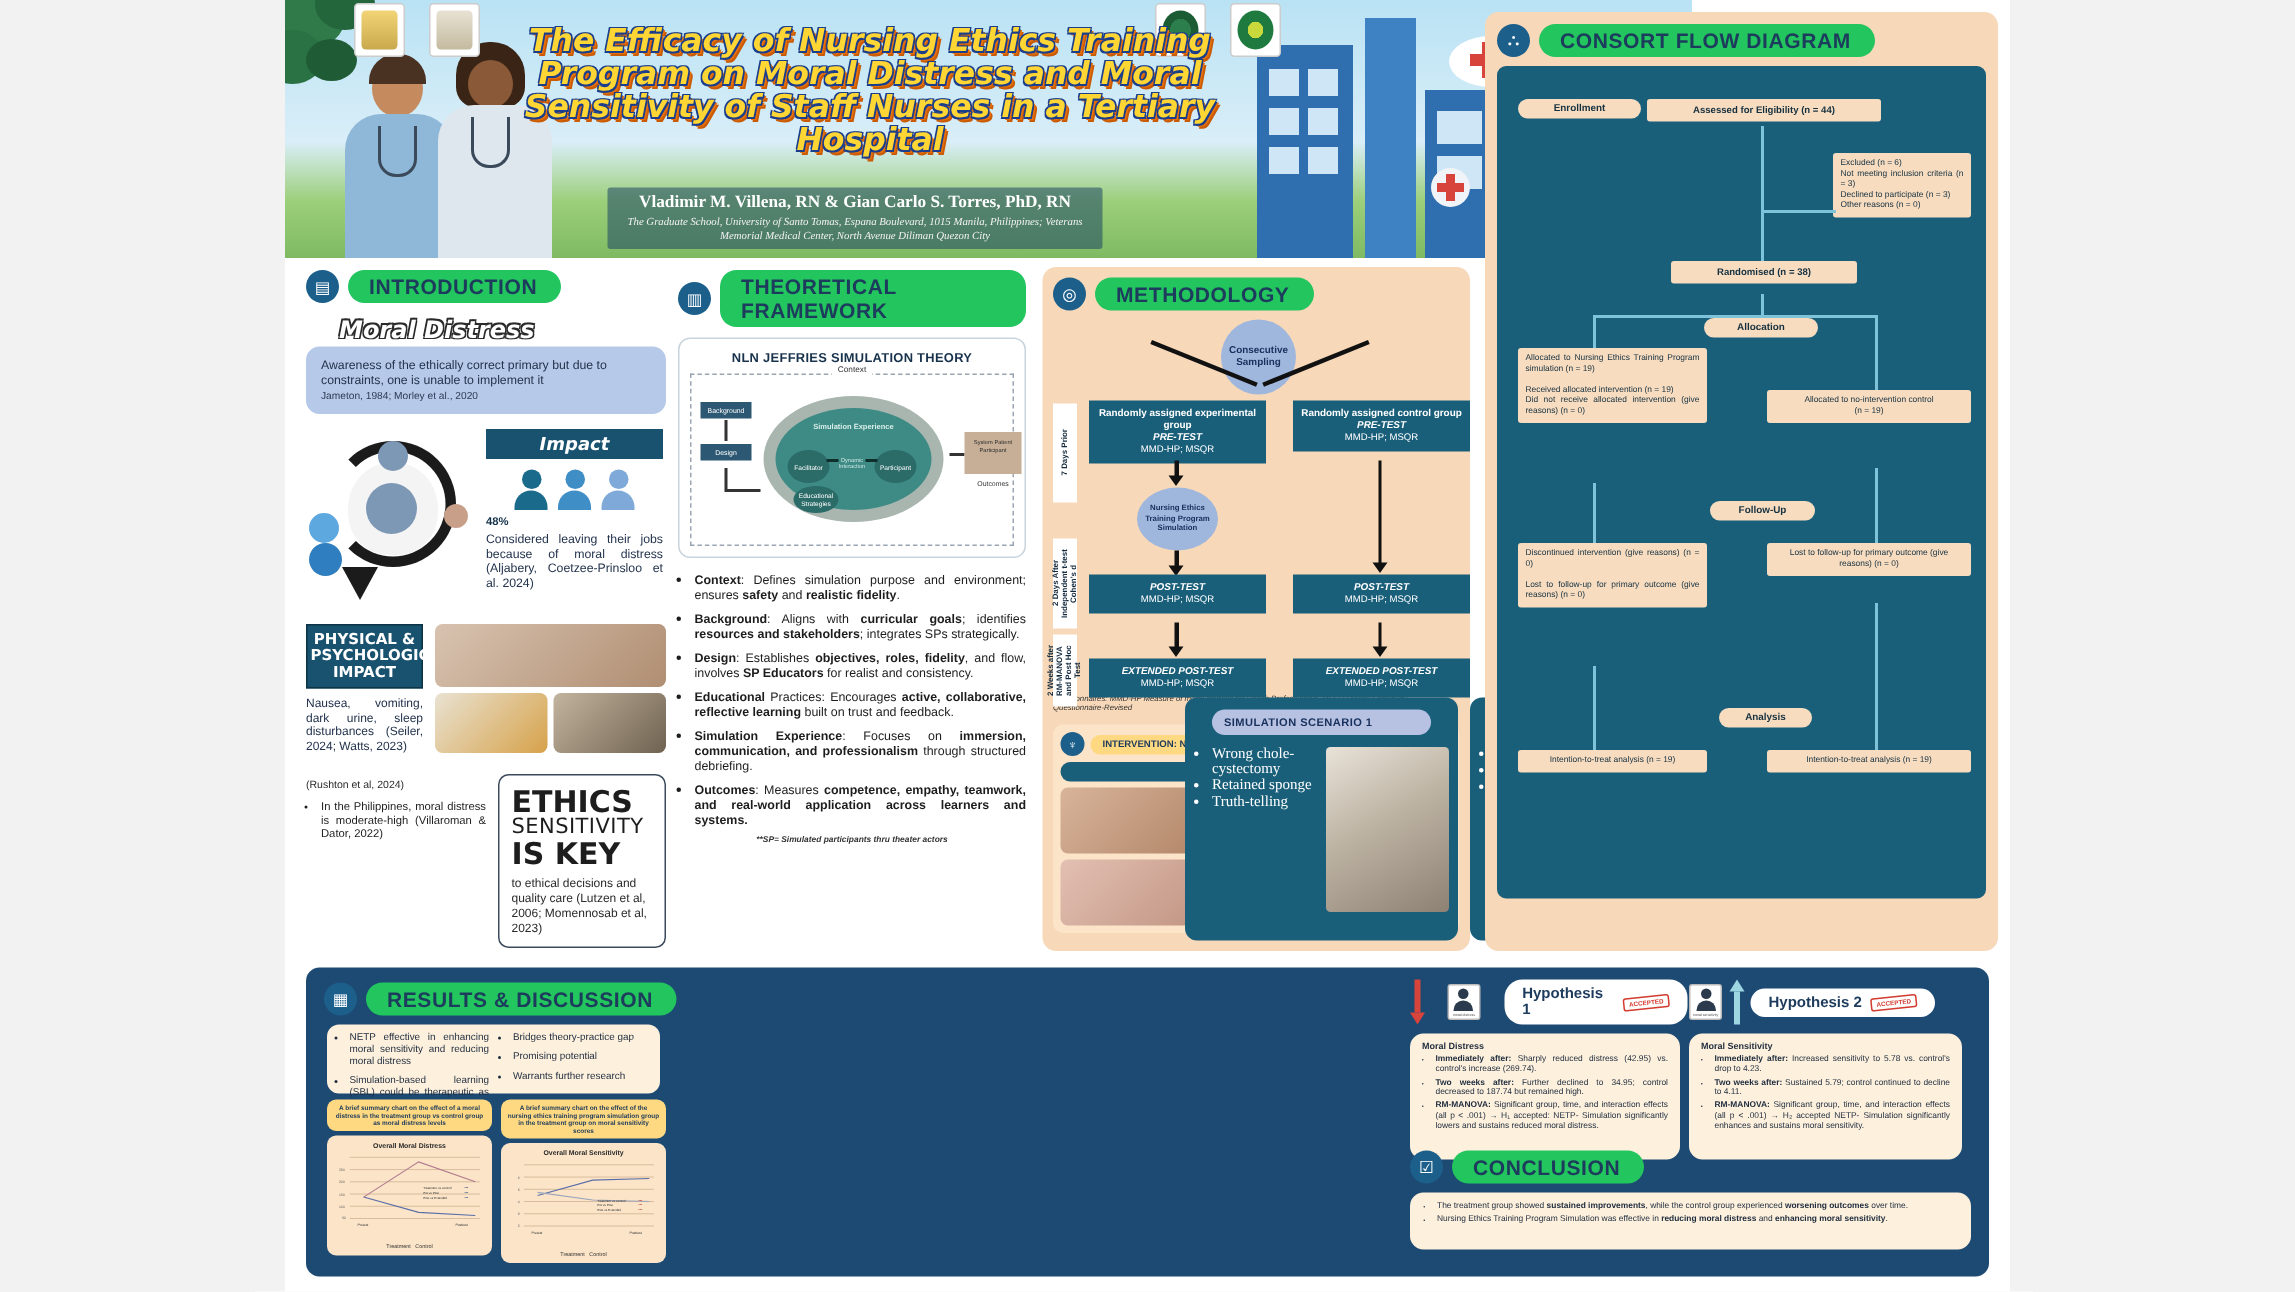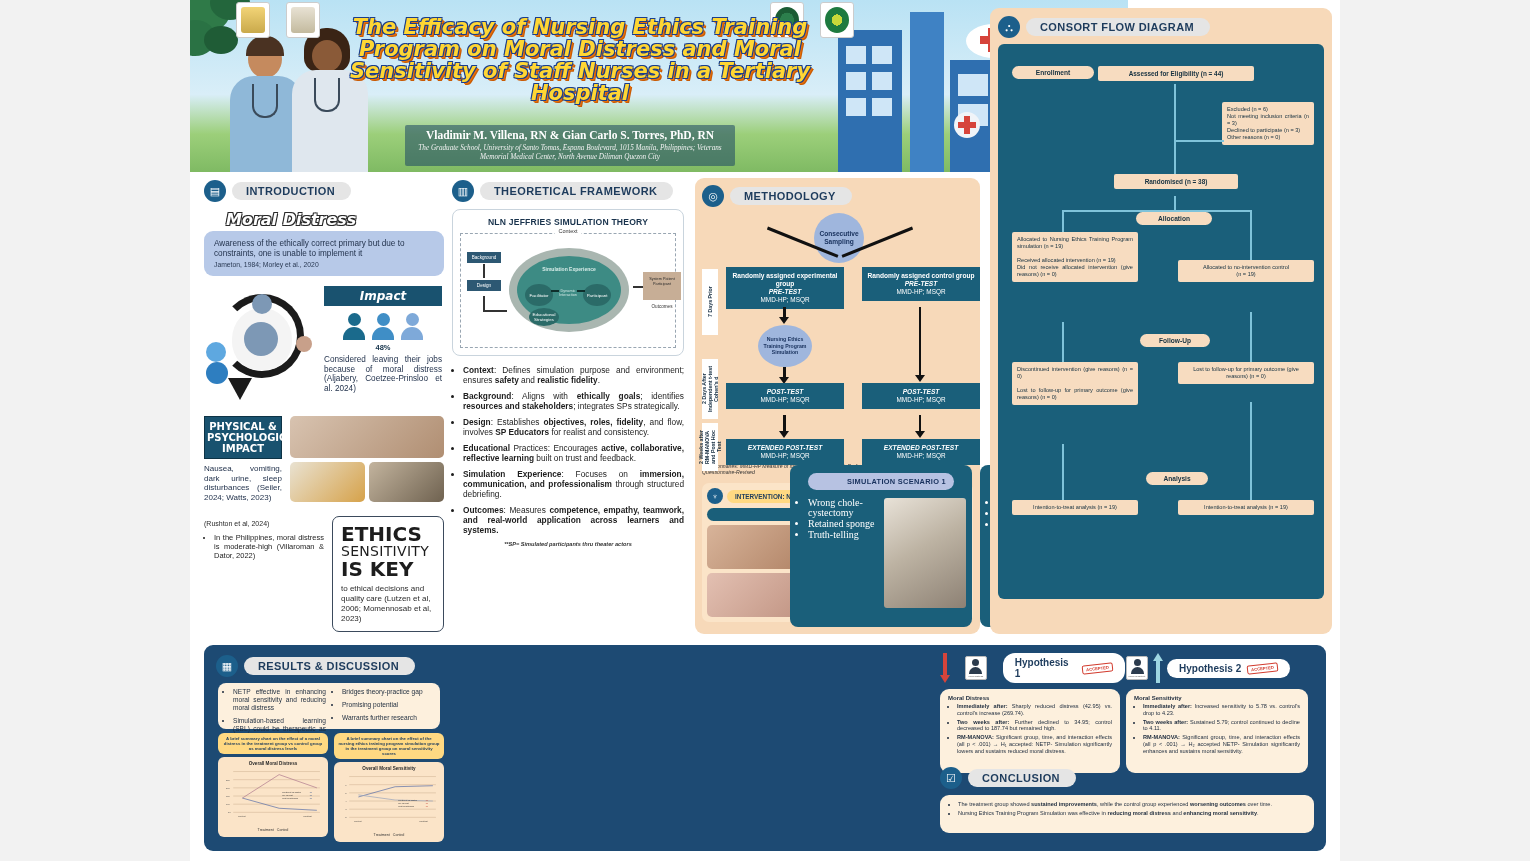--- a/index.html
+++ b/index.html
@@ -57,41 +57,41 @@
     color:#f2f2f2; text-align:center; line-height:9px; margin-top:2px;
   }
 
   
   .sec-head { display:flex; align-items:center; gap:6px; }
   .sec-icon {
     width:22px; height:22px; border-radius:50%; background:#1c5f8b;
     display:flex; align-items:center; justify-content:center; color:#fff; font-size:11px; flex:0 0 auto;
   }
   .sec-pill {
-    background:#e5e5e5; border-radius:11px; padding:3px 16px 3px 14px;
-    font-size:11px; font-weight:bold; color:#1d3b5c; letter-spacing:0.4px;
+    background:#22c55e; border-radius:11px; padding:3px 16px 3px 14px;
+    font-size:14px; font-weight:bold; color:#1d3b5c; letter-spacing:0.4px;
   }
 
   
   .col-intro { position:absolute; left:14px; top:180px; width:240px; }
   .md-title {
     font-family:"DejaVu Sans", sans-serif; font-weight:bold; font-style:italic; font-size:16px;
     color:#ffffff; text-shadow:-1px -1px 0 #2a2a2a,1px -1px 0 #2a2a2a,-1px 1px 0 #2a2a2a,1px 1px 0 #2a2a2a;
     margin:8px 0 0 22px;
   }
   .md-box { background:#b7c9e8; border-radius:9px; padding:8px 10px; margin-top:2px; }
   .md-box p { font-size:8.2px; line-height:10px; color:#23334d; }
   .md-cite { font-size:6.8px; color:#2b3b55; margin-top:2px; }
   .impact-hdr { background:#19526f; color:#fff; text-align:center; font-weight:bold;
     font-family:"DejaVu Sans", sans-serif; font-style:italic; font-size:12px; padding:3px 0; }
   .people { display:flex; justify-content:center; gap:7px; margin-top:7px; }
   .person { width:22px; }
   .person .h { width:13px; height:13px; border-radius:50%; margin:0 auto; }
   .person .b { width:22px; height:13px; border-radius:11px 11px 0 0; margin-top:1px; }
-  .pct { text-align:center; font-size:7.5px; font-weight:bold; color:#14324a; margin-top:3px; }
+  .pct { text-align:left; font-size:7.5px; font-weight:bold; color:#14324a; margin-top:3px; }
   .impact-txt { font-size:8.2px; line-height:9.5px; color:#23334d; text-align:justify; margin-top:3px; }
   .pp-hdr { background:#19526f; border:1px solid #0d3346; color:#fff; text-align:center; font-weight:bold;
     font-family:"DejaVu Sans", sans-serif; font-size:10px; line-height:11px; padding:4px 2px; width:78px; }
   .pp-txt { font-size:8px; line-height:9.5px; color:#23334d; text-align:justify; width:78px; margin-top:5px; }
   .photo { background:#c9b7ab; border-radius:5px; }
   .msk-box { border:1.5px solid #3b4a5c; border-radius:7px; padding:7px 8px; background:#fff; }
   .msk1 { font-family:"DejaVu Sans", sans-serif; font-weight:bold; font-size:20px; color:#1d1d1d; line-height:20px; }
   .msk2 { font-family:"DejaVu Sans", sans-serif; font-size:14px; color:#1d1d1d; line-height:15px; letter-spacing:0.3px;}
   .msk3 { font-family:"DejaVu Sans", sans-serif; font-weight:bold; font-size:20px; color:#1d1d1d; line-height:21px; }
   .msk-sub { font-size:8px; line-height:10px; color:#2a2a2a; margin-top:4px; }
@@ -134,21 +134,21 @@
   .mp-head { display:flex; align-items:center; gap:4px; }
   .mp-pill { background:#ffd982; border-radius:9px; padding:3px 8px; font-size:6.4px; font-weight:bold;
     color:#1d3b5c; line-height:7.5px; }
   .moulage-bar { background:#1a5f7a; color:#fff; text-align:center; font-weight:bold; font-size:7px;
     border-radius:9px; padding:3px 0; margin-top:4px; letter-spacing:0.3px; }
   .moulage-grid { display:grid; grid-template-columns:1fr 1fr; gap:4px; margin-top:4px; }
   .moulage-grid div { height:44px; border-radius:5px; }
 
   
   .sim { position:absolute; background:#1a5f7a; border-radius:8px; padding:6px; }
-  .sim-pill { background:#b7c2e2; color:#17305c; font-weight:bold; font-size:7.4px; text-align:right;
+  .sim-pill { background:#b7c2e2; color:#17305c; font-weight:bold; font-size:7.4px; text-align:left;
     border-radius:11px; padding:4px 8px; letter-spacing:0.3px; }
   .sim-list { color:#fff; font-family:Liberation Serif, serif; font-size:10px; line-height:10px; margin-left:12px; margin-top:8px; }
   .sim-list li { margin-bottom:1px; }
   .sim-img { border-radius:3px; background:#d9d2c8; }
 
   
   .consort-panel { position:absolute; left:800px; top:8px; width:342px; height:626px;
     background:#f7d9b9; border-radius:9px; padding:8px; }
   .consort-box { position:relative; background:#1a5f7a; border-radius:6px; height:555px; margin-top:6px; }
   .cz { position:absolute; background:#f7dcc0; color:#15303f; }
@@ -362,21 +362,21 @@
         <div style="position:absolute;left:172px;top:52px;width:10px;height:1.5px;background:#333;"></div>
         <div style="position:absolute;left:182px;top:38px;width:38px;height:28px;background:#c7ae96;">
           <div style="font-size:3.8px;line-height:5px;text-align:center;padding-top:5px;color:#2b2b2b;">System Patient Participant</div>
         </div>
         <div style="position:absolute;left:182px;top:70px;width:38px;text-align:center;font-size:4.6px;color:#333;">Outcomes</div>
       </div>
     </div>
 
     <ul class="tf-bullets" style="margin-left:11px;margin-top:9px;">
       <li><b>Context</b>: Defines simulation purpose and environment; ensures <b>safety</b> and <b>realistic fidelity</b>.</li>
-      <li><b>Background</b>: Aligns with <b>ethically goals</b>; identifies <b>resources and stakeholders</b>; integrates SPs strategically.</li>
+      <li><b>Background</b>: Aligns with <b>curricular goals</b>; identifies <b>resources and stakeholders</b>; integrates SPs strategically.</li>
       <li><b>Design</b>: Establishes <b>objectives, roles, fidelity</b>, and flow, involves <b>SP Educators</b> for realist and consistency.</li>
       <li><b>Educational</b> Practices: Encourages <b>active, collaborative, reflective learning</b> built on trust and feedback.</li>
       <li><b>Simulation Experience</b>: Focuses on <b>immersion, communication, and professionalism</b> through structured debriefing.</li>
       <li><b>Outcomes</b>: Measures <b>competence, empathy, teamwork, and real-world application across learners and systems.</b></li>
     </ul>
     <div class="tf-foot">**SP= Simulated participants thru theater actors</div>
   </div>
 
   <div class="meth-panel">
     <div class="sec-head">

